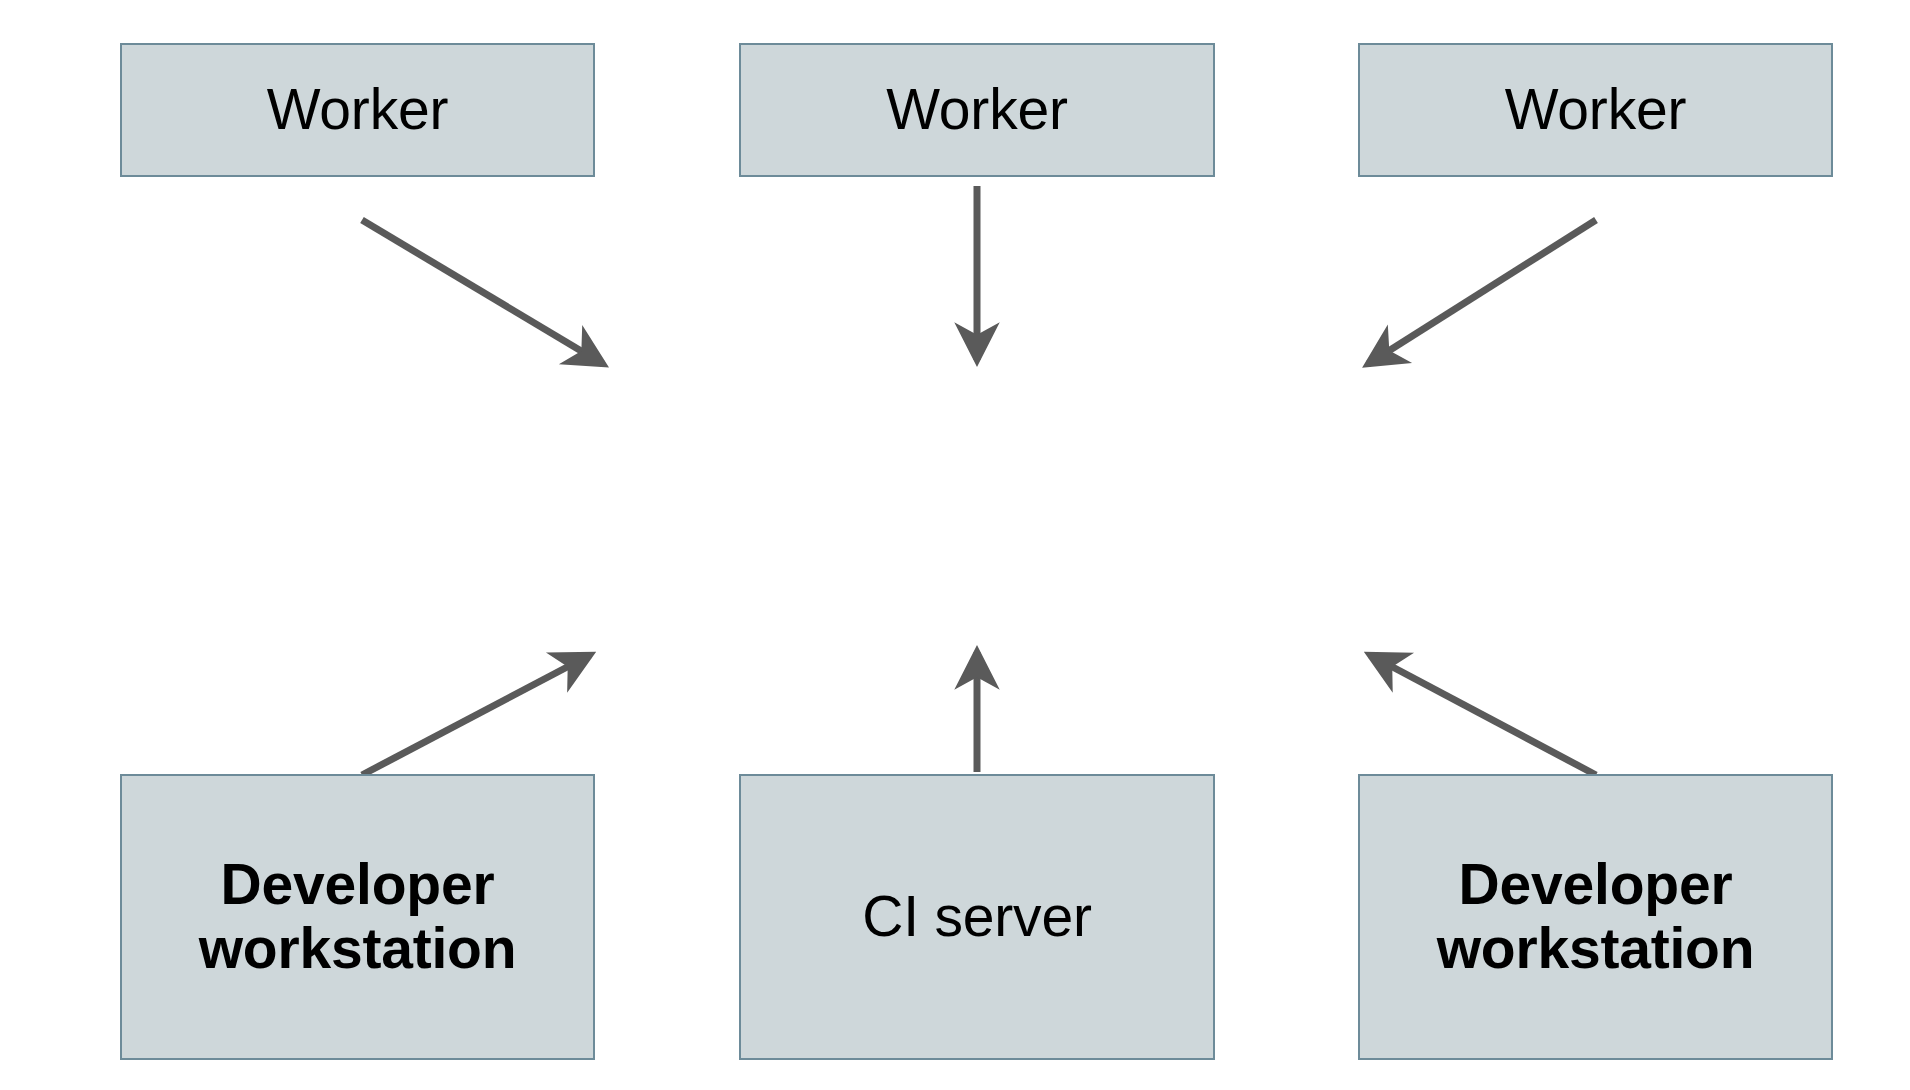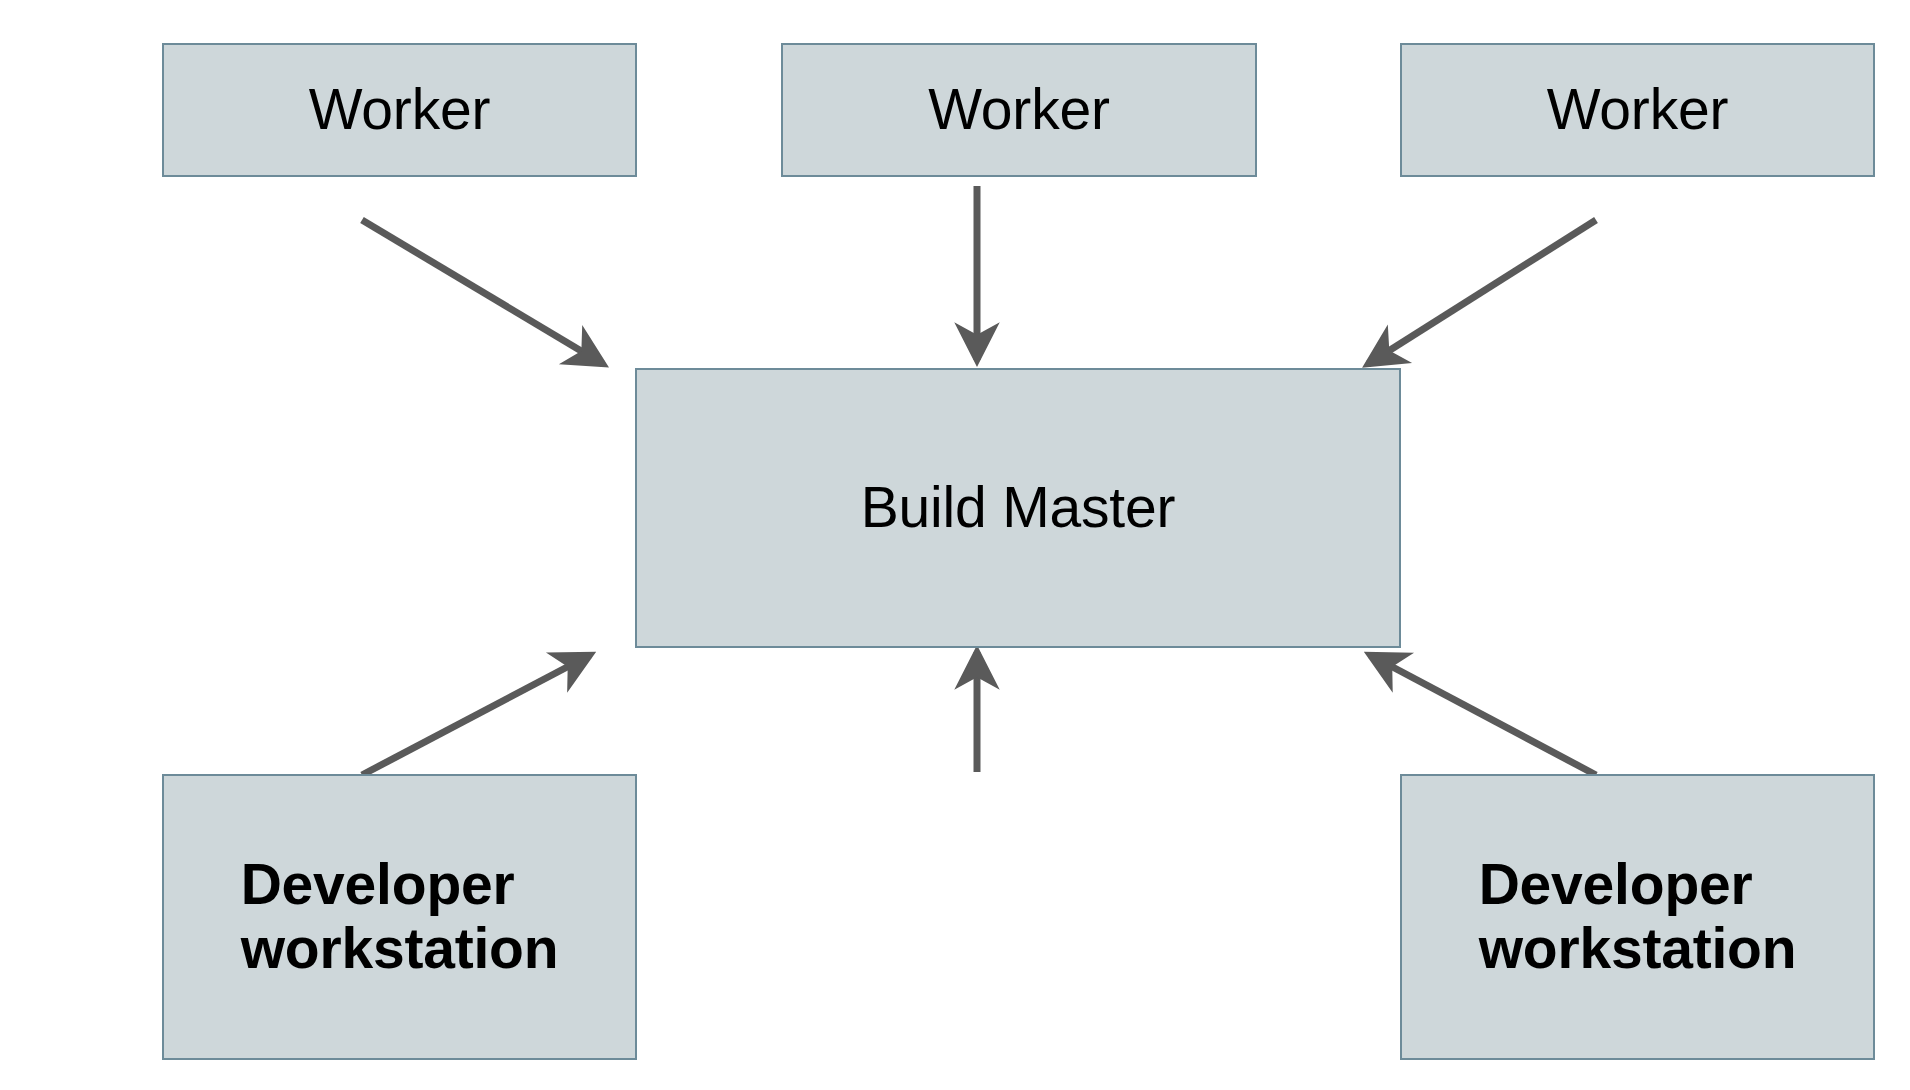--- a/index.html
+++ b/index.html
@@ -26,23 +26,22 @@
     height: 1090px;
   }
   .node-box {
     position: absolute;
     box-sizing: border-box;
     background: #ced7da;
     border: 2px solid #6d8b99;
     display: flex;
     align-items: center;
     justify-content: center;
-    text-align: left;
+    text-align: center;
     z-index: 2;
-    margin-left: 42px;
   }
   .node-label {
     color: #000000;
     font-family: "Liberation Sans", sans-serif;
     font-weight: 400;
     line-height: 1.12;
     white-space: pre-line;
     letter-spacing: -0.2px;
   }
   .size-regular { font-size: 57px; }
@@ -75,28 +74,28 @@
   </div>
 
   <div class="node-box" style="left: 739px; top: 43px; width: 476px; height: 134px; background: rgb(206, 215, 218); border-color: rgb(109, 139, 153);">
     <span class="node-label size-regular" style="color: rgb(0, 0, 0);">Worker</span>
   </div>
 
   <div class="node-box" style="left: 1358px; top: 43px; width: 475px; height: 134px; background: rgb(206, 215, 218); border-color: rgb(109, 139, 153);">
     <span class="node-label size-regular" style="color: rgb(0, 0, 0);">Worker</span>
   </div>
 
-  <div class="node-box" style="left: 593px; top: 368px; width: 766px; height: 280px; background: rgb(206, 215, 218); border-color: rgb(109, 139, 153);">
-    <span class="node-label size-master" style="color: rgb(0, 0, 0);">Build Master</span>
-  </div>
 
   <div class="node-box" style="left: 120px; top: 774px; width: 475px; height: 286px; background: rgb(206, 215, 218); border-color: rgb(109, 139, 153);">
     <span class="node-label size-two-line" style="color: rgb(0, 0, 0);">Developer
 workstation</span>
   </div>
 
+  <div class="node-box" style="left: 739px; top: 774px; width: 476px; height: 286px; background: rgb(206, 215, 218); border-color: rgb(109, 139, 153);">
+    <span class="node-label size-regular" style="color: rgb(0, 0, 0);">CI server</span>
+  </div>
 
   <div class="node-box" style="left: 1358px; top: 774px; width: 475px; height: 286px; background: rgb(206, 215, 218); border-color: rgb(109, 139, 153);">
     <span class="node-label size-two-line" style="color: rgb(0, 0, 0);">Developer
 workstation</span>
   </div>
 
 </div>
 
 </body></html>

